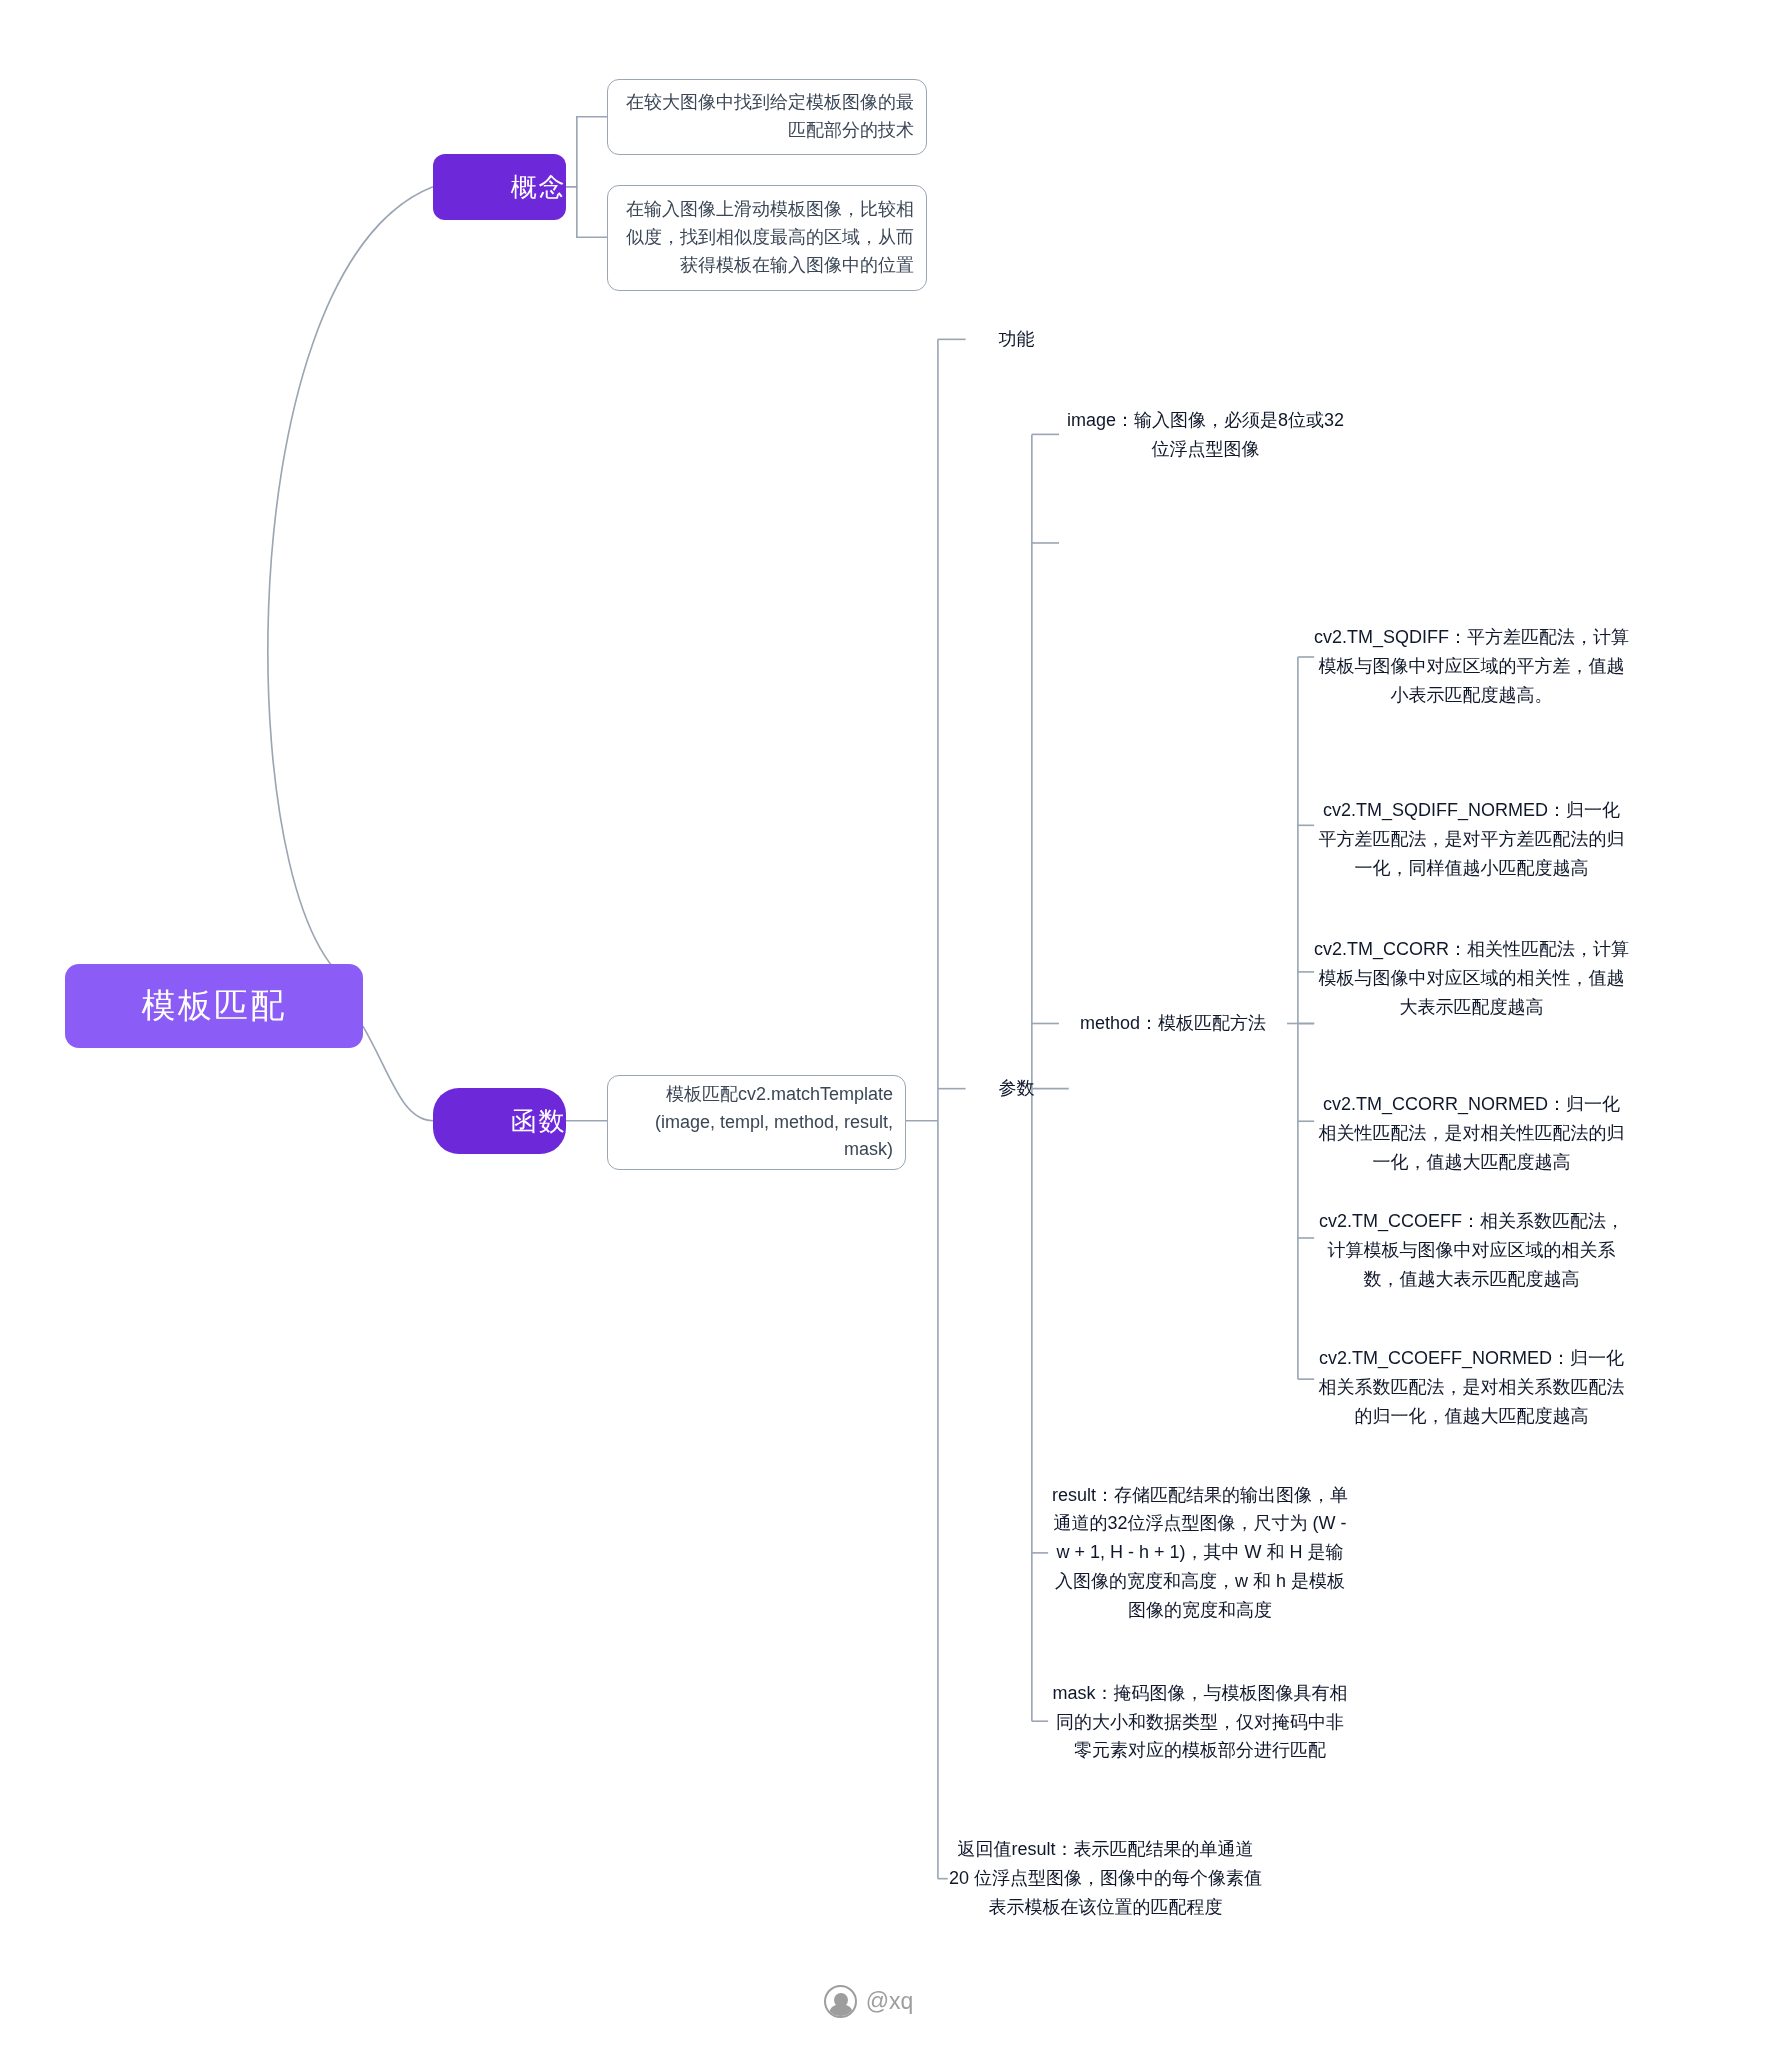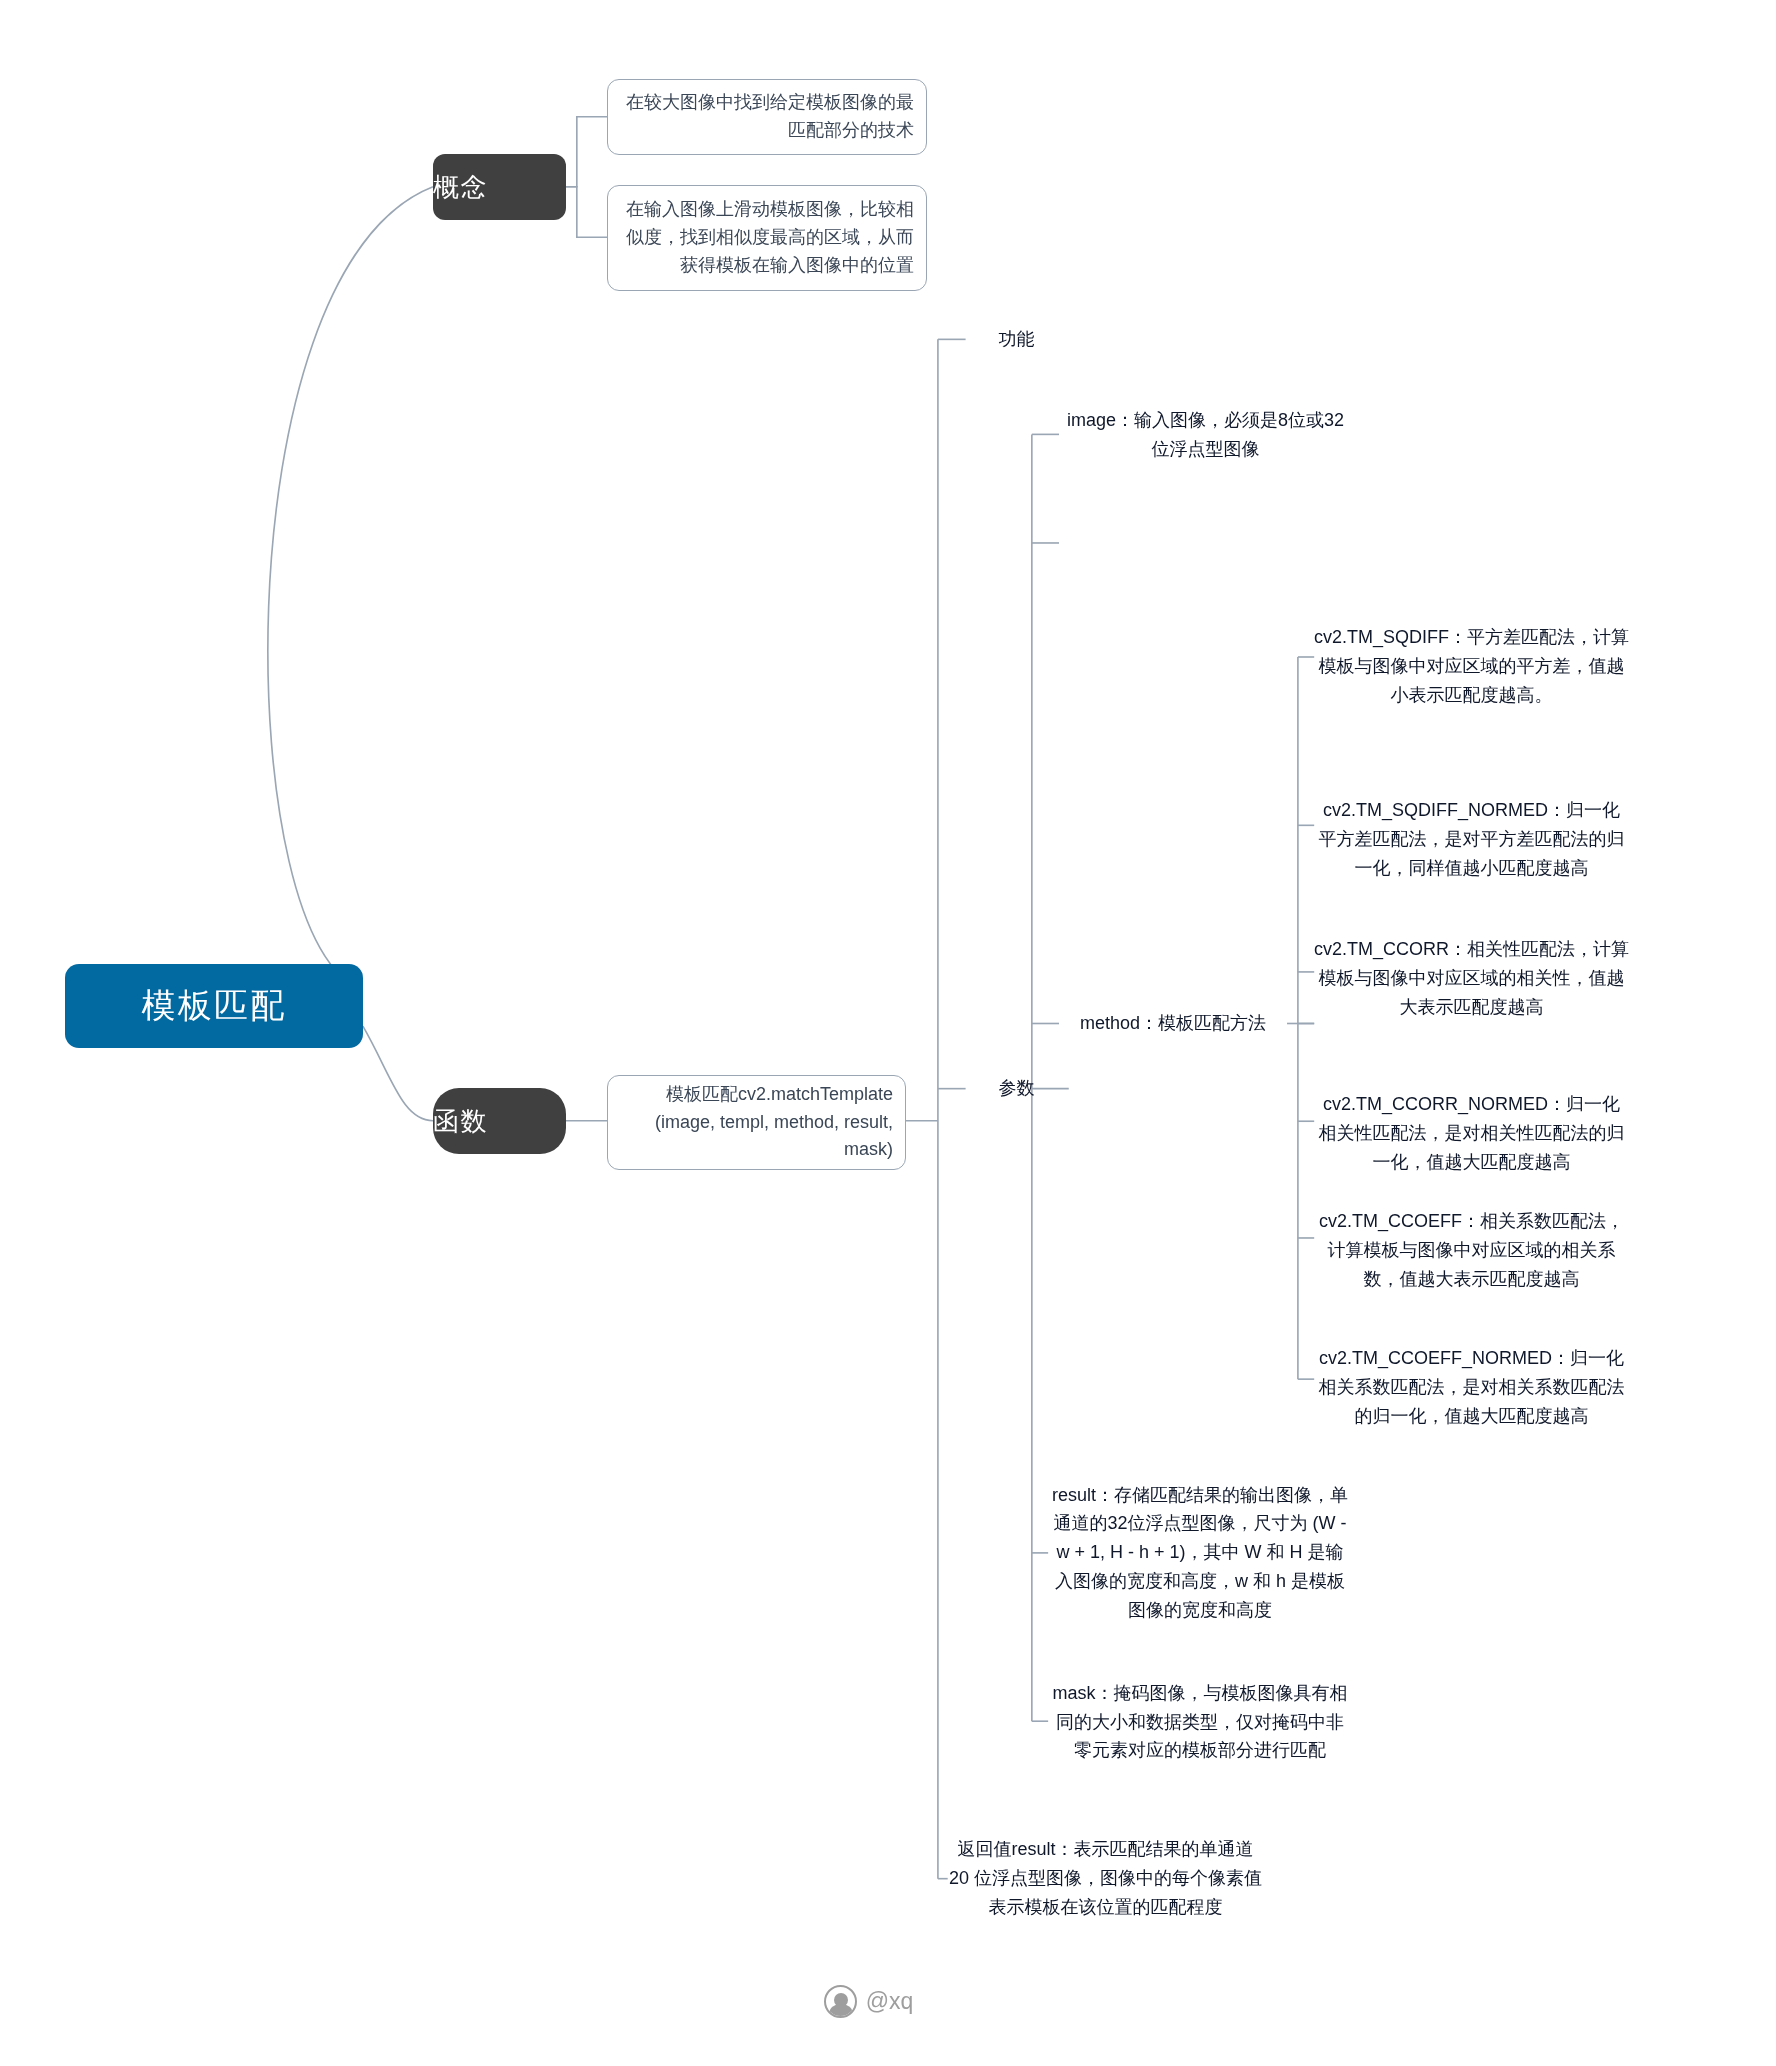--- a/index.html
+++ b/index.html
@@ -10,29 +10,29 @@
   }
   #canvas{position:absolute;inset:0;}
   svg#wires{position:absolute;left:0;top:0;width:1777px;height:2066px;pointer-events:none;}
   svg#wires path,svg#wires line{fill:none;stroke:#9aa6b4;stroke-width:3;}
 
   .node{position:absolute;box-sizing:border-box;}
 
   
   .root{
     left:65px;top:964px;width:298px;height:84px;
-    background:#0369a1;border-radius:14px;
+    background:#8b5cf6;border-radius:14px;
     display:flex;align-items:center;justify-content:center;
     color:#ffffff;font-size:34px;letter-spacing:2.2px;
   }
 
   
   .pill{
-    background:#404040;border-radius:12px;
-    display:flex;align-items:center;justify-content:flex-start;
+    background:#6d28d9;border-radius:12px;
+    display:flex;align-items:center;justify-content:flex-end;
     color:#ffffff;font-size:26px;letter-spacing:1.6px;
   }
   .pill-gainian{left:433px;top:154px;width:133px;height:66px;}
   .pill-hanshu{left:433px;top:1088px;width:133px;height:66px;border-radius:26px;}
 
   
   .box{
     border:1.6px solid #9aa6b4;border-radius:12px;background:#ffffff;
     display:flex;align-items:center;justify-content:center;
     text-align:right;font-size:18px;line-height:1.55;

